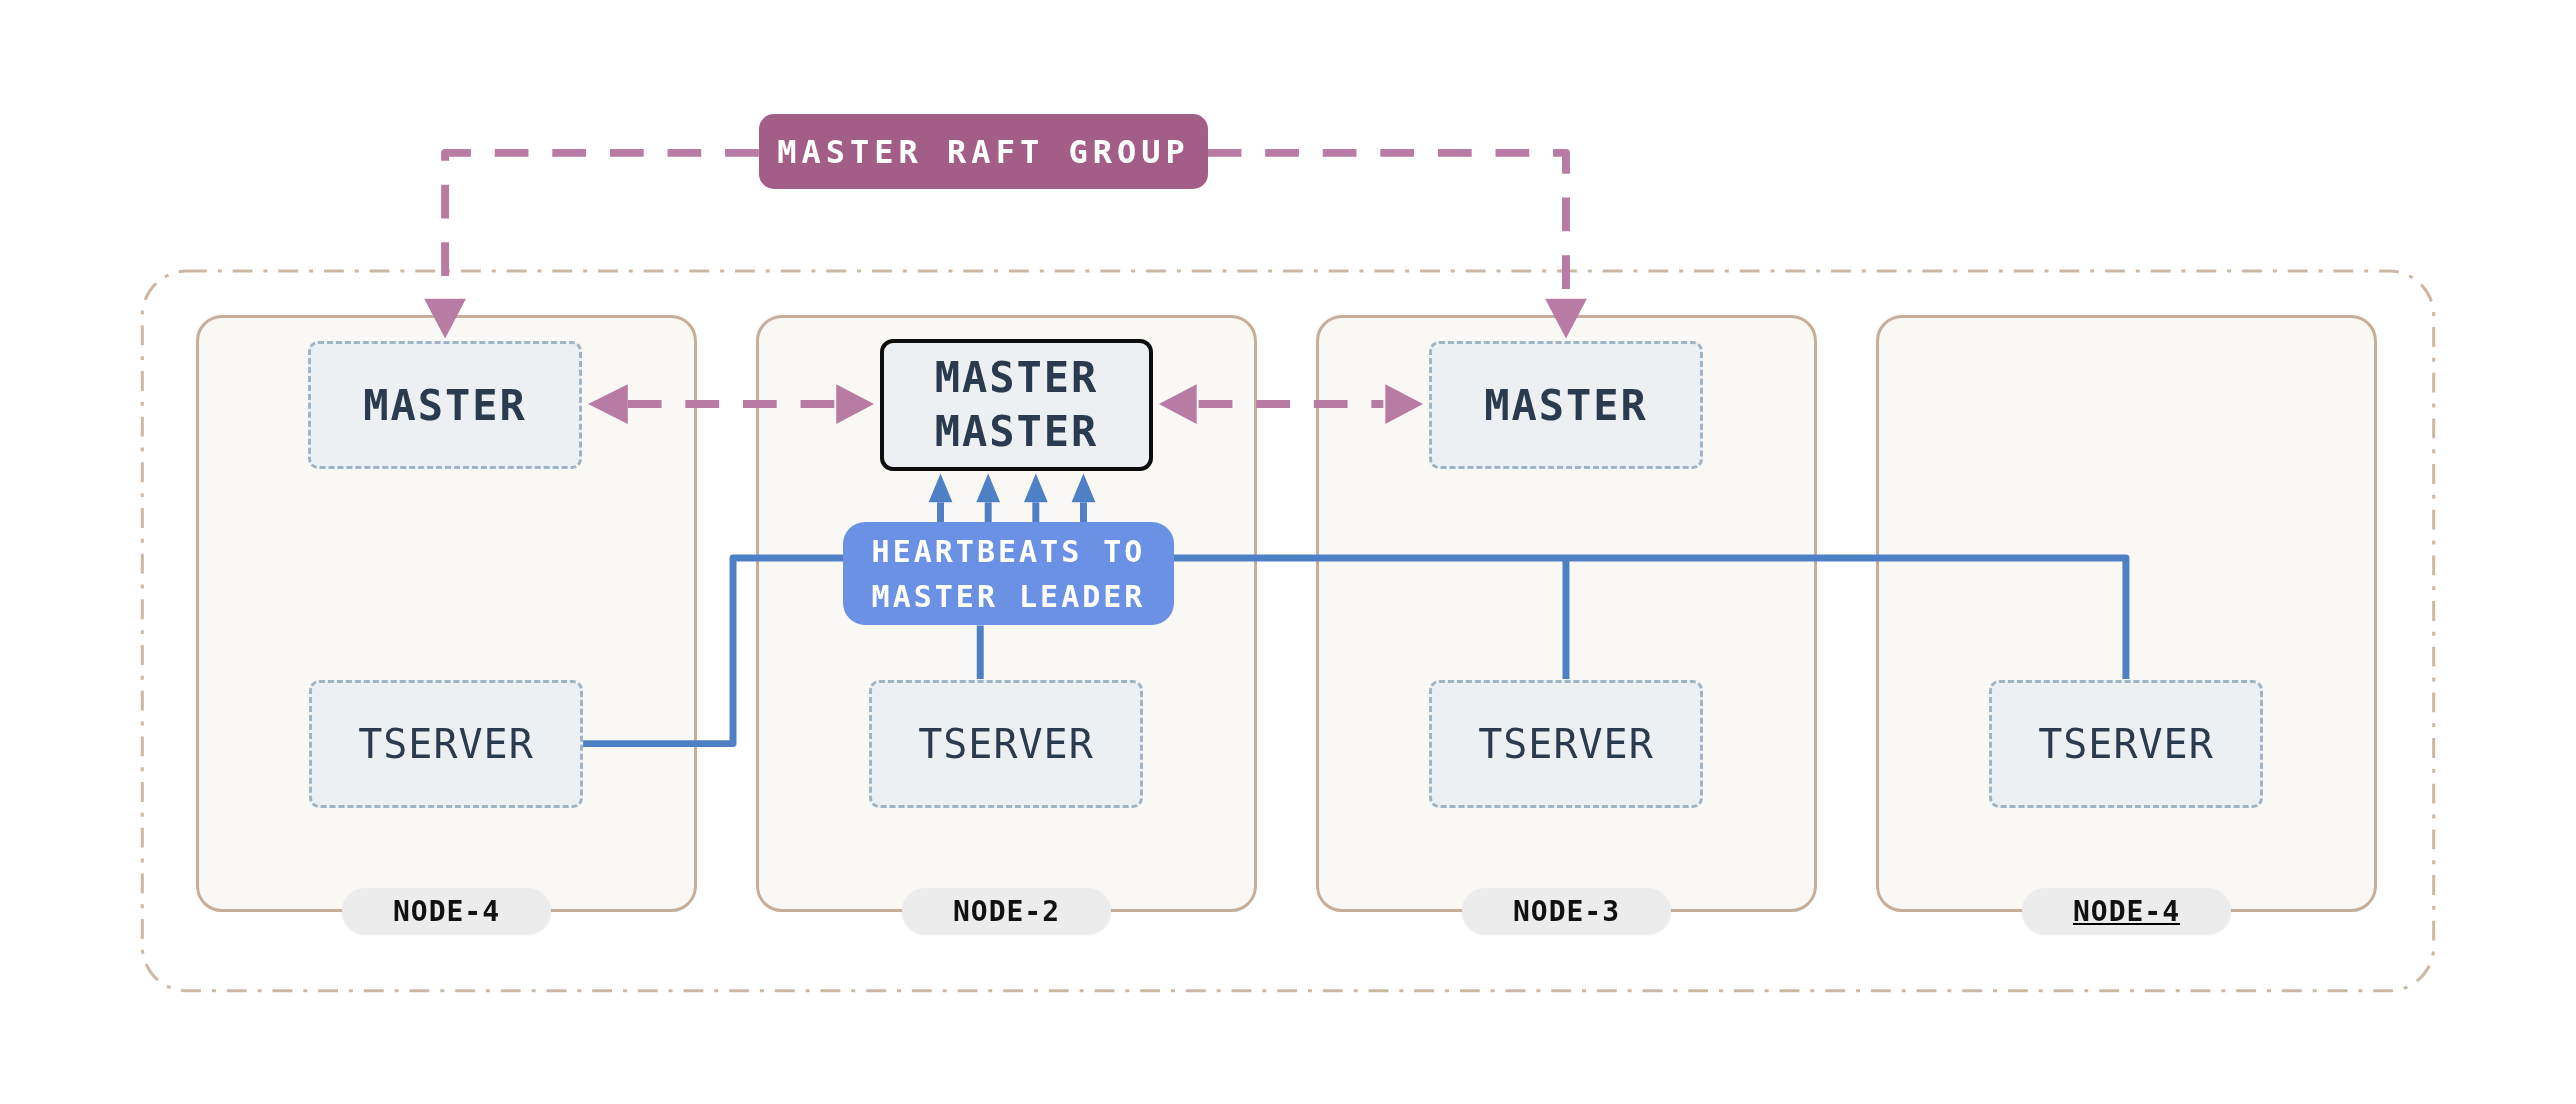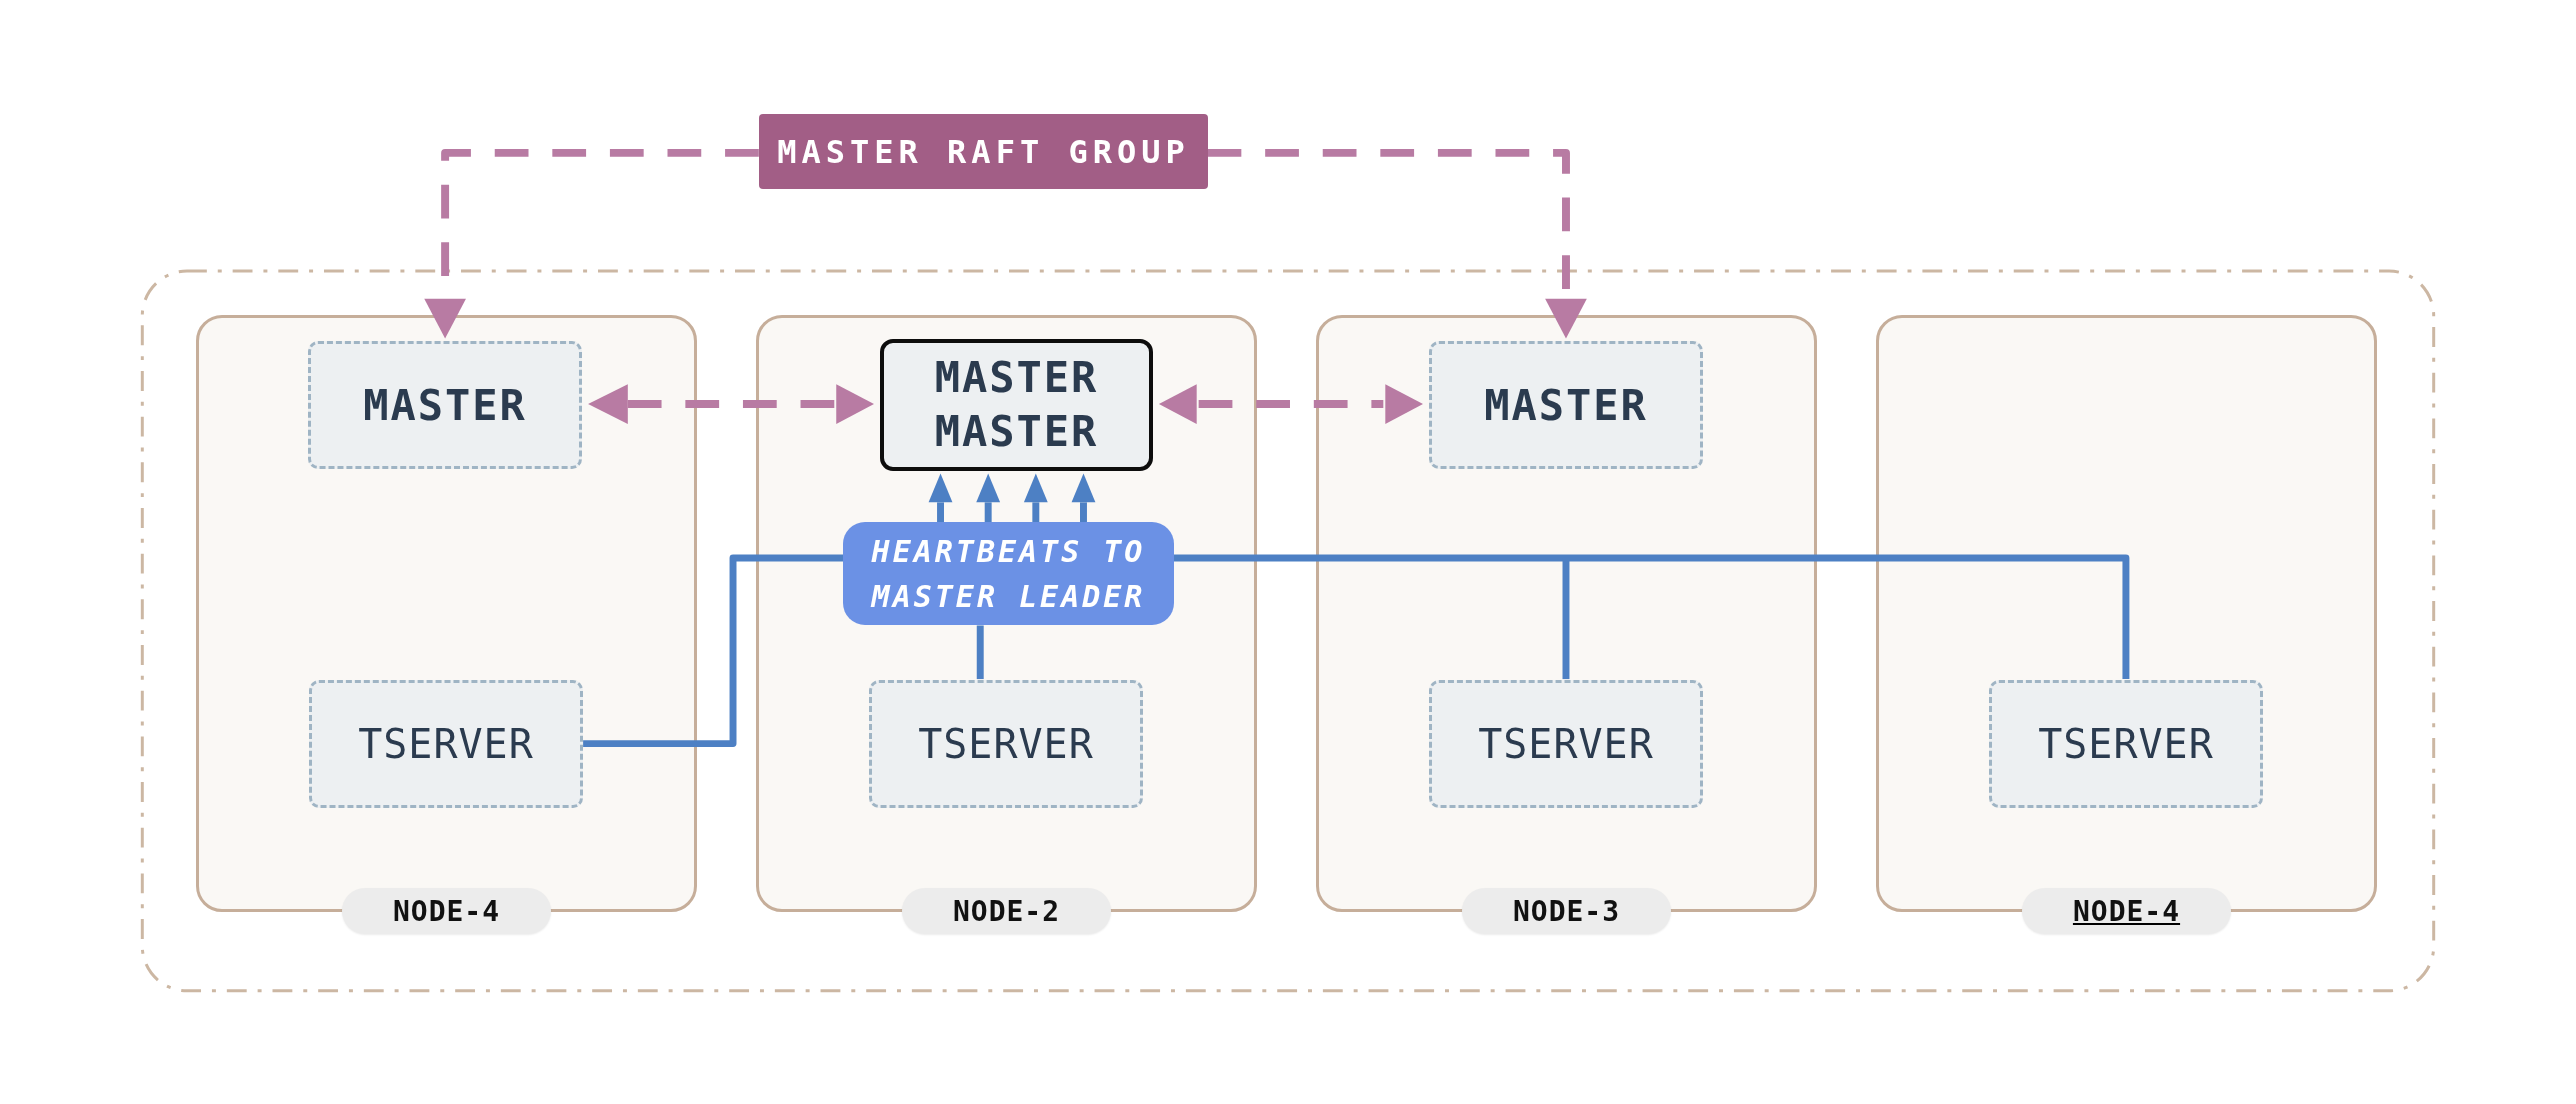--- a/index.html
+++ b/index.html
@@ -116,34 +116,33 @@
   #tserver-node-3 { left: 1429px; }
   #tserver-node-4 { left: 1989px; }
   .tserver-label {
     font-weight: 400; font-size: 40px; letter-spacing: 1px;
     color: var(--text-navy);
   }
 
   #raft-group-box {
     left: 759px; top: 114px; width: 449px; height: 75px;
     background: var(--raft-purple);
-    border-radius: 4px;
+    border-radius: 15px;
   }
   .raft-label {
     font-weight: 700; font-size: 32px; letter-spacing: 5px;
     color: var(--label-white);
     white-space: nowrap;
   }
 
   #heartbeats-box {
     left: 843px; top: 522px; width: 331px; height: 103px;
     background: var(--heartbeat-blue);
     border-radius: 22px;
     flex-direction: column;
-    font-style: italic;
   }
   .hb-line {
     font-weight: 700; font-size: 30px; letter-spacing: 3px; line-height: 1.5;
     color: var(--label-white);
     white-space: nowrap;
   }
 
   .node-pill {
     width: 209px; height: 46px; top: 888px;
     background: var(--pill-fill);

